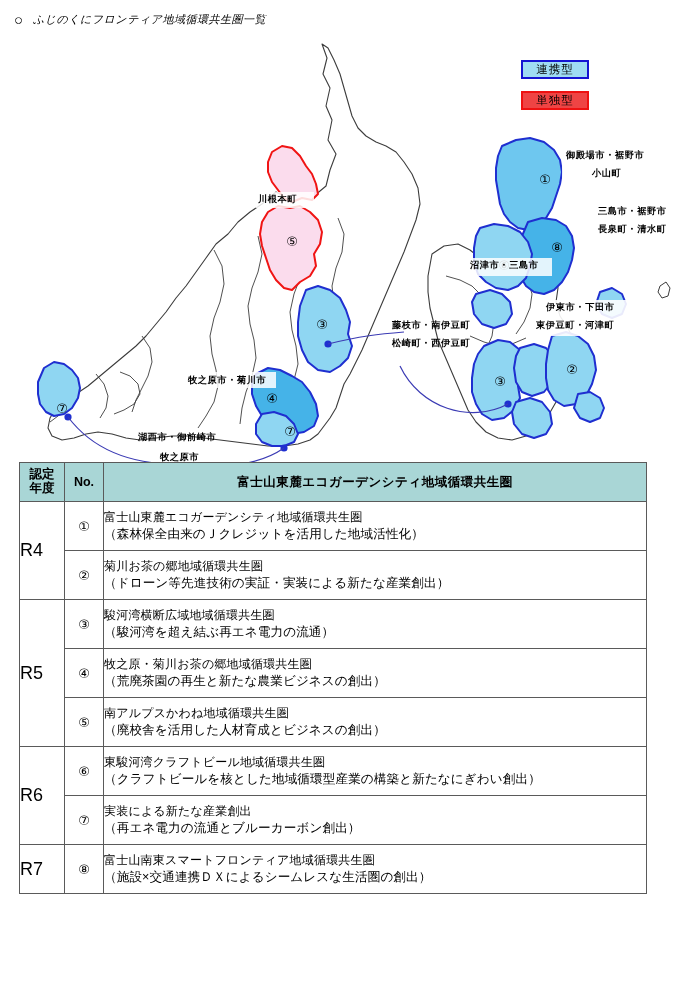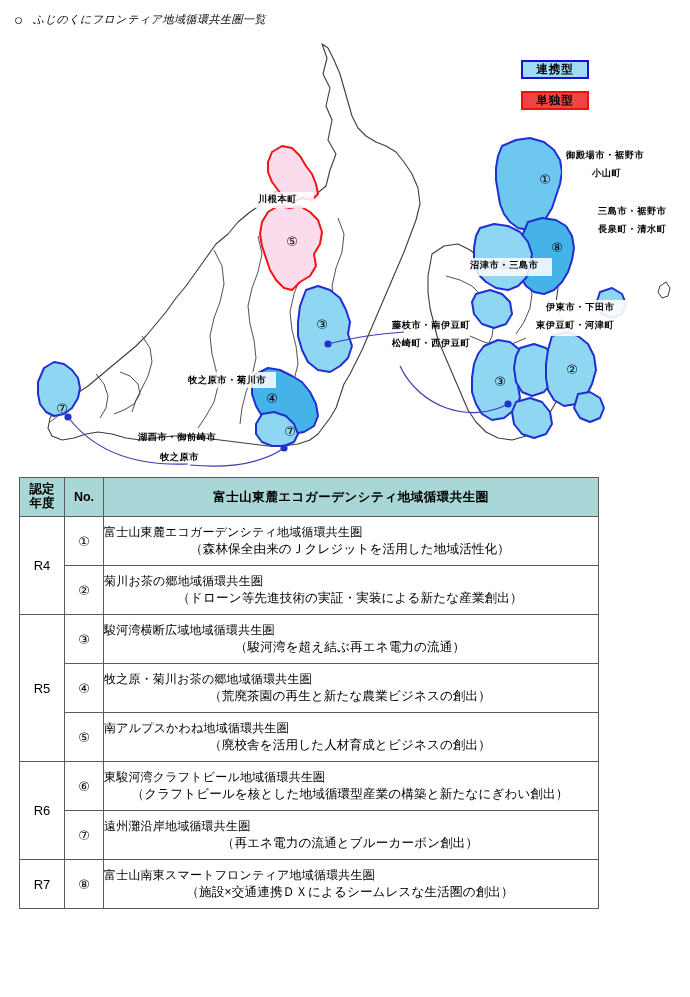--- a/index.html
+++ b/index.html
@@ -73,40 +73,40 @@
     top: 60px;
     width: 72px;
   }
   .legend-box {
     width: 68px;
     height: 19px;
     display: flex;
     align-items: center;
     justify-content: center;
     font-size: 11.5px;
-    font-weight: bold;
+    font-weight: normal;
     letter-spacing: 1px;
     box-sizing: border-box;
   }
   #legend-cooperative {
     border: 2px solid #1414d2;
     background: #9fdcf3;
     margin-bottom: 12px;
   }
   #legend-standalone {
     border: 2px solid #ee1111;
     background: #ef4444;
   }
 
   
   #zone-table {
     position: absolute;
     left: 19px;
-    top: 477px;
-    width: 580px;
+    top: 462px;
+    width: 628px;
     border-collapse: collapse;
     table-layout: fixed;
     font-size: 13px;
   }
   #zone-table th, #zone-table td {
     border: 1px solid #5a5a5a;
     padding: 0;
   }
   #zone-table thead th {
     background: #a9d6d6;
@@ -117,23 +117,23 @@
     font-size: 12.5px;
   }
   th.col-year   { width: 44px; }
   th.col-no     { width: 38px; }
   th.col-name   { width: auto; font-size: 13.5px; letter-spacing: 0.5px; }
   .year-stack {
     display: block;
     line-height: 1.1;
   }
   td.year-cell {
-    text-align: center;
+    text-align: left;
     vertical-align: middle;
-    font-size: 13px;
+    font-size: 18px;
     font-family: "Liberation Sans", "DejaVu Sans", sans-serif;
   }
   td.no-cell {
     text-align: center;
     vertical-align: middle;
     font-size: 13px;
   }
   td.name-cell {
     padding: 5px 9px 6px 9px;
     vertical-align: middle;
@@ -141,21 +141,21 @@
   }
   .zone-title {
     display: block;
     font-size: 12px;
     line-height: 1.35;
     letter-spacing: 0.2px;
   }
   .zone-subtitle {
     display: block;
     font-size: 12.6px;
-    text-align: center;
+    text-align: left;
     line-height: 1.35;
     letter-spacing: 0.1px;
     padding-right: 2px;
   }
 </style>
 </head>
 <body>
 
 <div id="title-row">
   <span id="title-bullet">○</span>
@@ -388,21 +388,21 @@
         <td class="year-cell" rowspan="2">R6</td>
         <td class="no-cell">⑥</td>
         <td class="name-cell">
           <span class="zone-title">東駿河湾クラフトビール地域循環共生圏</span>
           <span class="zone-subtitle">（クラフトビールを核とした地域循環型産業の構築と新たなにぎわい創出）</span>
         </td>
       </tr>
       <tr>
         <td class="no-cell">⑦</td>
         <td class="name-cell">
-          <span class="zone-title">遠州灘沿岸地域循環共生圏</span>
+          <span class="zone-title">実装による新たな産業創出</span>
           <span class="zone-subtitle">（再エネ電力の流通とブルーカーボン創出）</span>
         </td>
       </tr>
       <tr>
         <td class="year-cell" rowspan="1">R7</td>
         <td class="no-cell">⑧</td>
         <td class="name-cell">
           <span class="zone-title">富士山南東スマートフロンティア地域循環共生圏</span>
           <span class="zone-subtitle">（施設×交通連携ＤＸによるシームレスな生活圏の創出）</span>
         </td>

